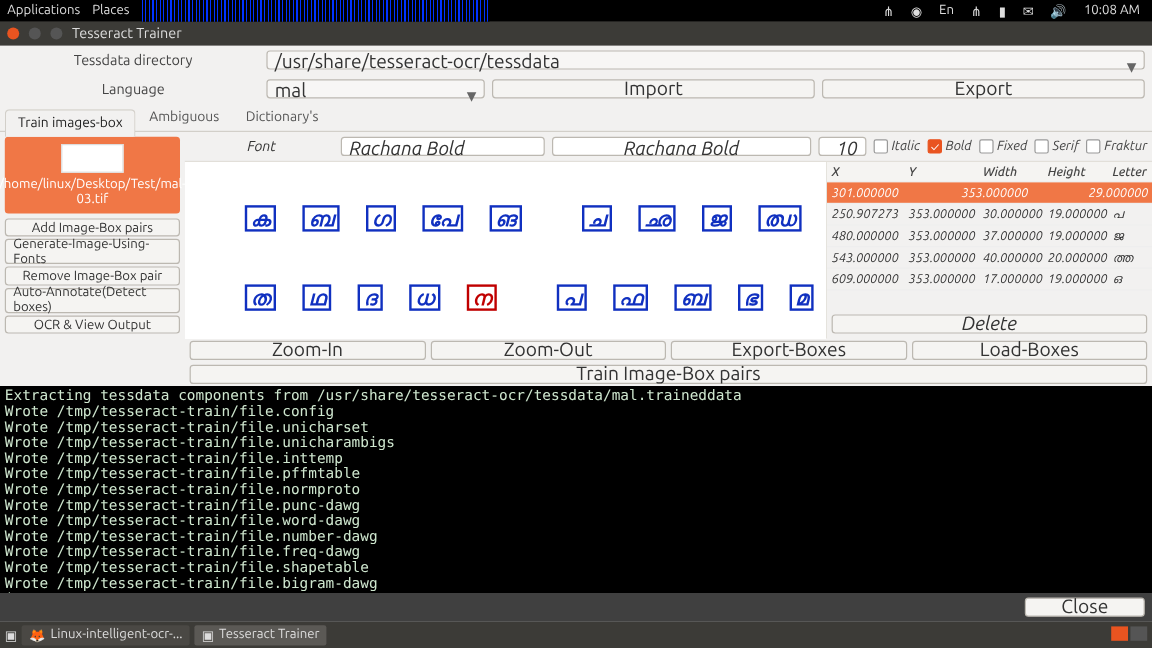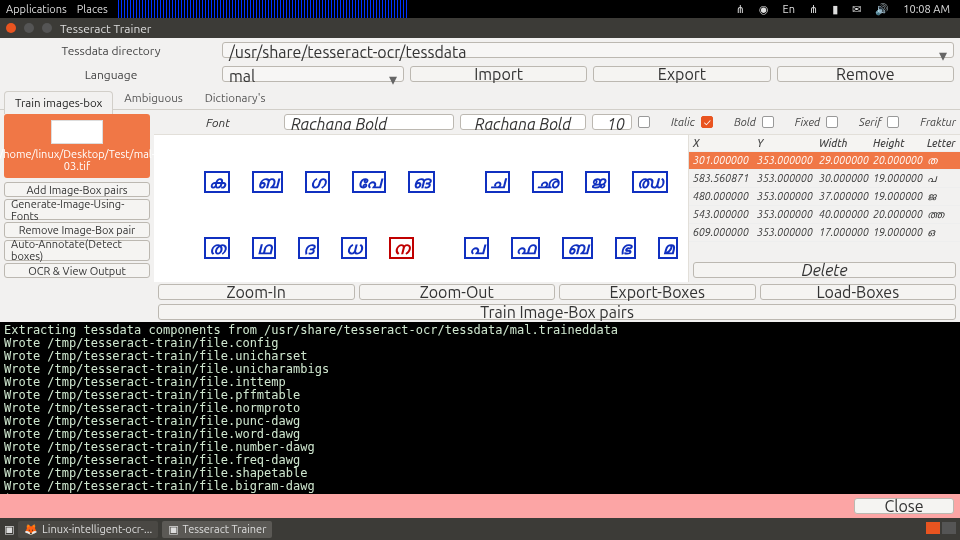--- a/index.html
+++ b/index.html
@@ -53,44 +53,44 @@
 .glyphrow { position:absolute; left:50px; right:10px; display:flex; gap:22px; }
 .glyph { border:2px solid #1030c0; color:#1030c0; font-family:serif; font-weight:bold; font-size:17px; line-height:1; padding:0 3px; display:flex; align-items:center; justify-content:center; height:22px; }
 .glyph.red{ border-color:#c00000; color:#c00000; }
 
 
 .rightcol { width:272px; display:flex; flex-direction:column; border-left:1px solid #e2dfd9; }
 .dtable { flex:1; font-size:10.5px; overflow:auto; }
 .dt-head, .dt-row { display:grid; grid-template-columns: 64px 62px 54px 54px 38px; border-bottom:1px solid #eee; }
 .dt-head { background:#f5f4f2; font-weight:500; color:#444; }
 .dt-head span, .dt-row span { padding:2px 4px; white-space:nowrap; }
-.dt-row.sel { background:#f07746; color:#fff; }
+.dt-row.sel { background:#f07746; color:#fff;gap:44px; }
 .rb-btns { display:flex; gap:6px; padding:4px; }
 .rb-btns .btn{ flex:1; }
 
 
 .actbar { display:flex; gap:4px; padding:2px 4px; }
 .actbar .btn{ flex:1;text-align:center; }
 
 
 .term { background:#000; color:#cfe7cf; font-family:"DejaVu Sans Mono",monospace; font-size:12px; line-height:13px; padding:2px 4px; height:188px; overflow:auto; white-space:pre; }
 
 
-.closebar { display:flex; justify-content:flex-end; padding:4px 6px; background:#fca5a5; }
+.closebar { display:flex; justify-content:flex-end; padding:4px 6px; background:#404040; }
 .closebar .btn{ width:100px; }
 
 
 .taskbar { height: 22px; background:#3c3b37; display:flex; align-items:center; gap:4px; padding:0 4px; color:#ddd; font-size:11px; }
 .task { display:flex; align-items:center; gap:4px; background:#4a4844; padding:2px 6px; border-radius:2px; }
 .task.active{ background:#5b5955; }
 .taskbar-spacer{flex:1}
 .ws-switch span{ display:inline-block; width:14px; height:12px; background:#555; margin-left:2px; }
 
 
-.chk { display:inline-flex; align-items:center; gap:21px; font-size:11px; color:#444;}
+.chk { display:inline-flex; align-items:center; gap:3px; font-size:11px; color:#444;}
 .chk .box{ width:12px; height:12px; border:1px solid #999; border-radius:2px; display:flex; align-items:center; justify-content:center; font-size:10px; background:#fff;}
 .chk.checked .box{ background:#e95420; border-color:#e95420; color:#fff;}
 </style>
 </head>
 <body>
 
 <div class="ubar">
   <div class="ubar-left">
     <span><span>Applications</span></span>
     <span><span>Places</span></span>
@@ -129,23 +129,20 @@
   <div class="row">
     <div class="label">Language</div>
     <div class="select" style="width:182px">
       <span>mal</span>
     </div>
     <div class="btn" style="flex:1">
         <span>Import</span>
       </div>
     <div class="btn" style="flex:1">
         <span>Export</span>
-      </div>
-    <div class="btn" style="flex:1">
-        <span>Remove</span>
       </div>
   </div>
 
   <div class="tabs">
     <div class="tab active"><span>Train images-box</span></div>
     <div class="tab"><span>Ambiguous</span></div>
     <div class="tab"><span>Dictionary's</span></div>
   </div>
 
   <div class="mainrow">
@@ -240,21 +237,21 @@
             </div>
             <div id="dt-body">
                 <div class="dt-row sel">
                   <span>301.000000</span>
                   <span>353.000000</span>
                   <span>29.000000</span>
                   <span>20.000000</span>
                   <span>ത</span>
                 </div>
                 <div class="dt-row">
-                  <span>583.560871</span>
+                  <span>250.907273</span>
                   <span>353.000000</span>
                   <span>30.000000</span>
                   <span>19.000000</span>
                   <span>പ</span>
                 </div>
                 <div class="dt-row">
                   <span>480.000000</span>
                   <span>353.000000</span>
                   <span>37.000000</span>
                   <span>19.000000</span>

